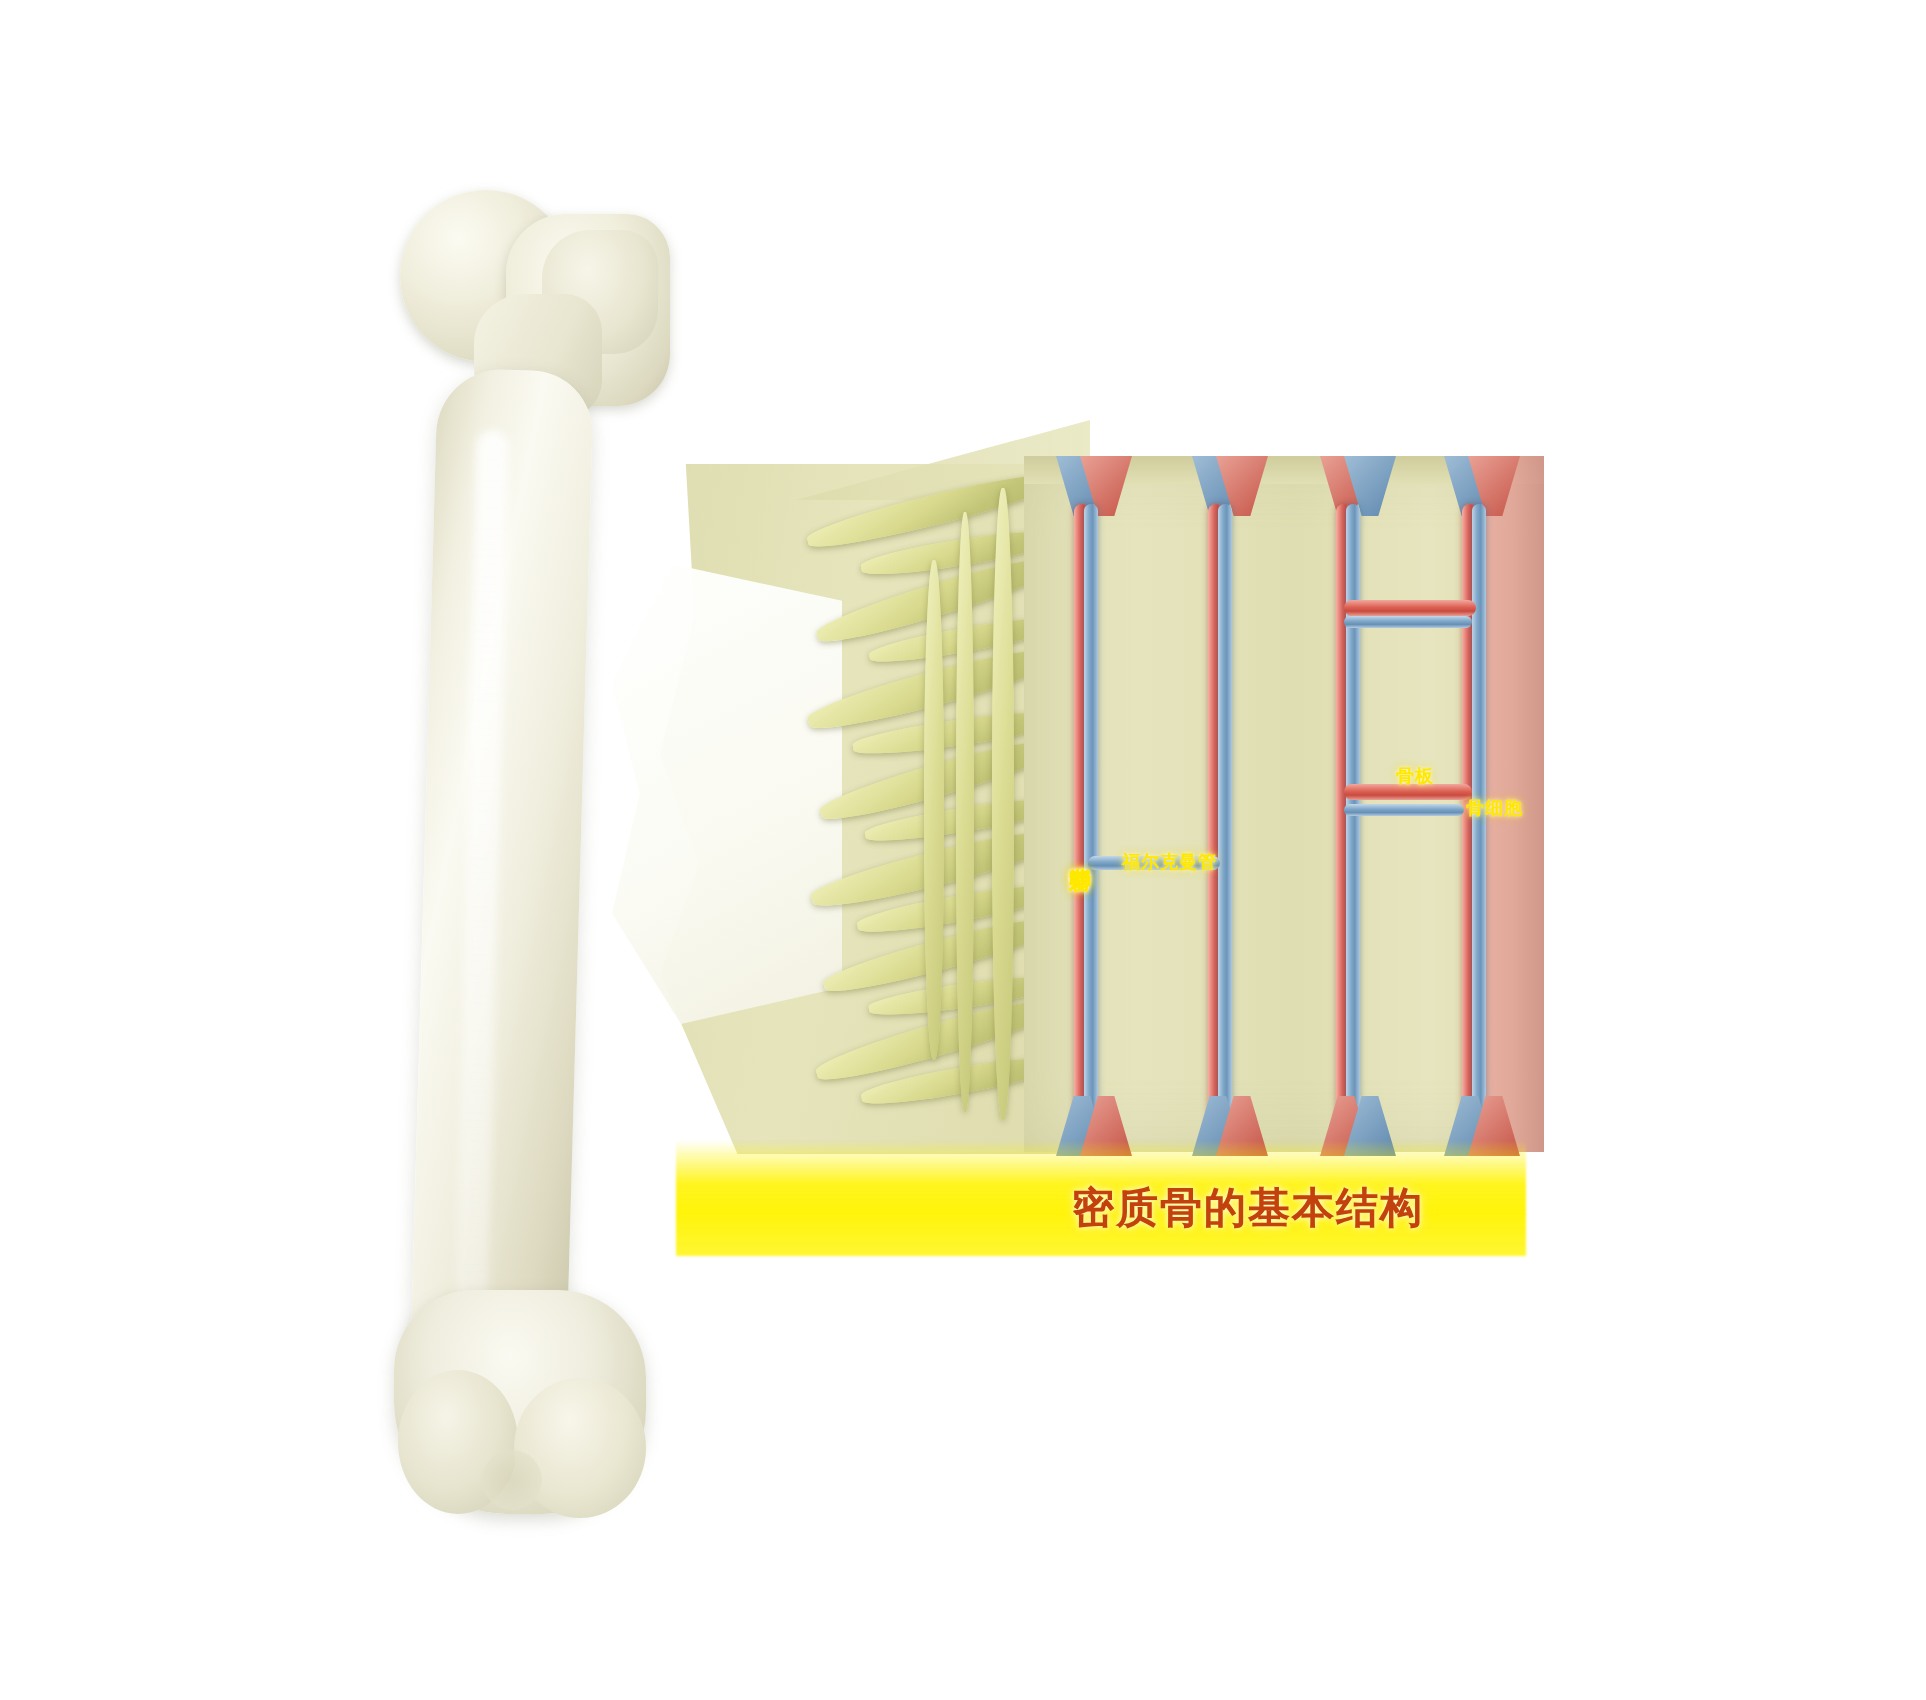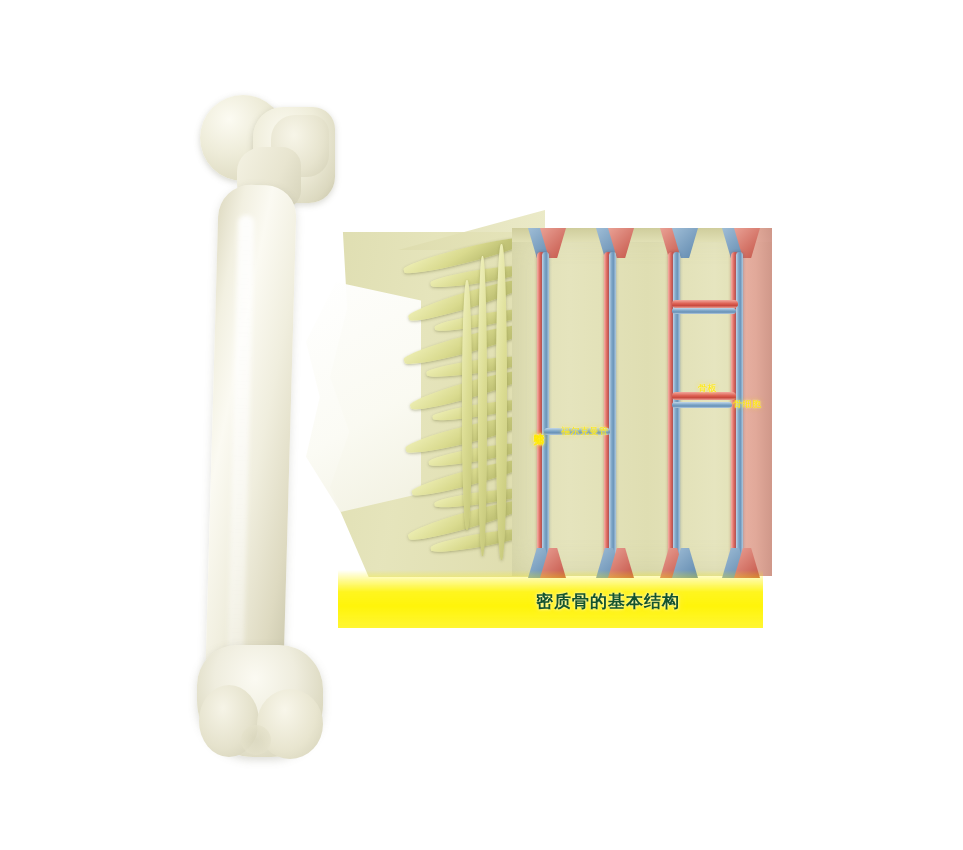--- a/index.html
+++ b/index.html
@@ -85,39 +85,39 @@
   .volk-blue{background:linear-gradient(180deg,#c3d7e9 0%,#7ca5c7 45%,#6790b6 70%,#b3cbe0 100%);}
   
   .funnel{position:absolute;width:26px;height:30px;}
   .fn-b{background:linear-gradient(135deg,#9fbdd6,#5f88ae);
      clip-path:polygon(0% 0%,100% 0%,66% 100%,34% 100%);}
   .fn-r{background:linear-gradient(135deg,#e9a195,#c55548);
      clip-path:polygon(0% 0%,100% 0%,66% 100%,34% 100%);}
   .fn-up{clip-path:polygon(34% 0%,66% 0%,100% 100%,0% 100%);}
 
   
-  .lbl-yellow{position:absolute;color:#ffe800;font-weight:400;
+  .lbl-yellow{position:absolute;color:#ffe800;font-weight:700;
      text-shadow:0 0 2px rgba(255,255,255,.85),0 0 5px rgba(255,220,0,.8);
      letter-spacing:.5px;white-space:nowrap;}
   .lbl-vert{writing-mode:vertical-rl;text-orientation:upright;}
   #lbl-haversian{left:531px;top:424px;font-size:11px;}
   #lbl-volkmann{left:561px;top:425px;font-size:9px;}
   #lbl-lamella{left:698px;top:382px;font-size:9px;}
   #lbl-osteocyte{left:733px;top:398px;font-size:9px;}
 
   
   #caption-band{position:absolute;left:338px;top:570px;width:425px;height:58px;
      background:linear-gradient(180deg,rgba(255,244,0,0) 0%,rgba(255,244,0,.88) 38%,
        rgba(255,244,0,.96) 62%,rgba(255,244,0,.80) 100%);
      filter:blur(.6px);}
   .caption{position:absolute;font-size:19px;font-weight:700;color:#fffbbd;
      text-shadow:0 0 3px rgba(255,255,255,.9),0 0 8px rgba(255,240,90,.95);
      white-space:nowrap;letter-spacing:1px;}
   #cap-spongy{left:386px;top:592px;}
-  #cap-compact{left:536px;top:590px;font-size:17px;color:#14532d;text-align:center;}
+  #cap-compact{left:536px;top:590px;font-size:21px;color:#c2410c;text-align:center;}
 </style>
 </head>
 <body>
 
 <div id="stage">
 
   <div id="femur-group">
     <div class="fem fem-head"></div>
     <div class="fem fem-troch"></div>
     <div class="fem fem-troch2"></div>

